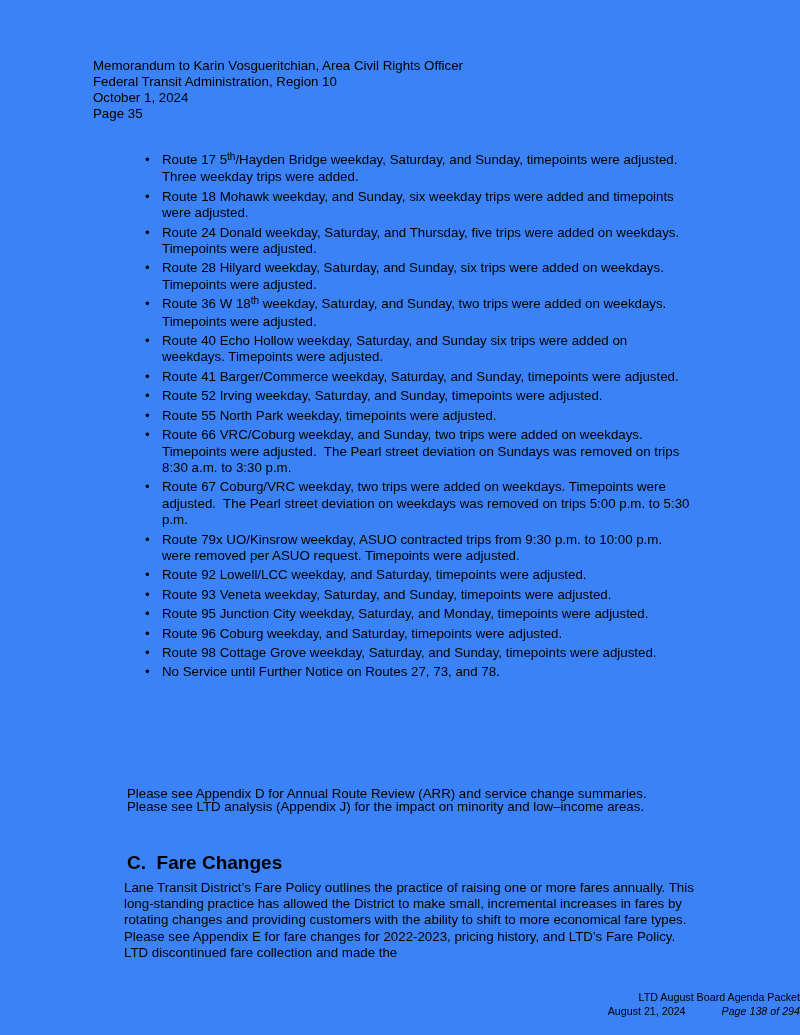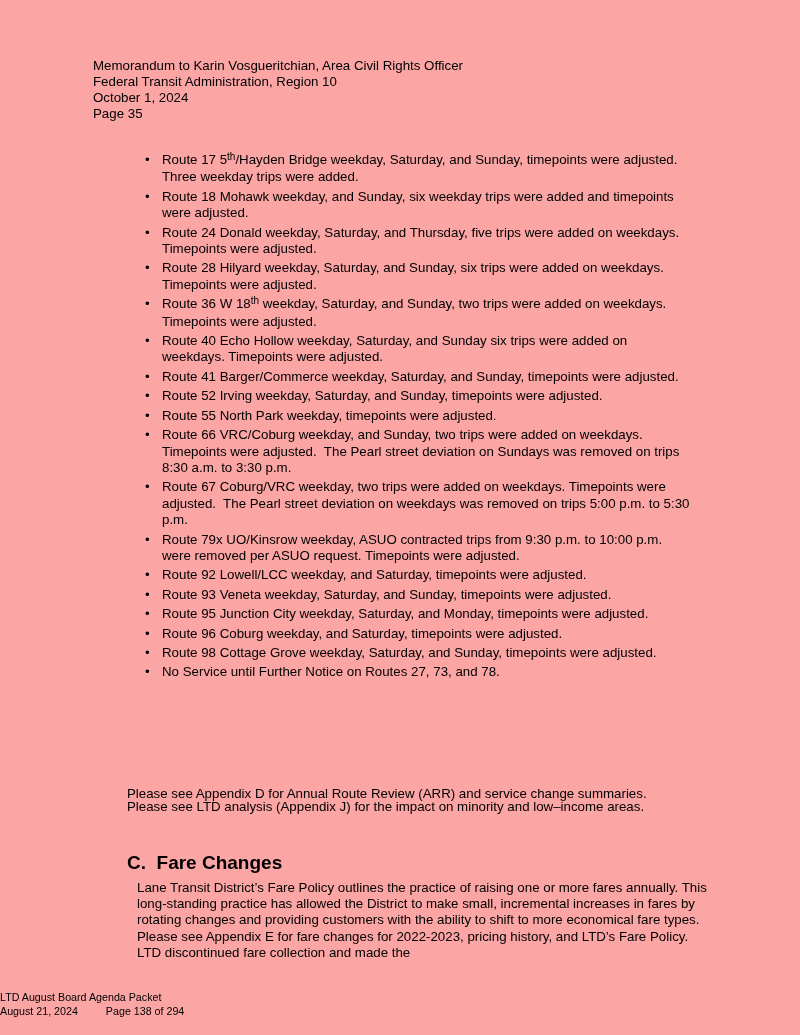--- a/index.html
+++ b/index.html
@@ -4,21 +4,21 @@
 <style>
   html, body {
     margin: 0;
     padding: 0;
     background: #ffffff;
   }
   .page {
     position: relative;
     width: 800px;
     height: 1035px;
-    background: #fca5a5;
+    background: #3b82f6;
     color: #000000;
     font-family: "Liberation Sans", "DejaVu Sans", sans-serif;
     font-size: 13.3px;
     overflow: hidden;
   }
   .txt { white-space: pre-wrap; }
 
   .memo-header {
     position: absolute;
     left: 93px;
@@ -74,36 +74,36 @@
   }
   .section-c-heading {
     position: absolute;
     left: 127px;
     top: 852px;
     font-weight: 700;
     font-size: 19px;
   }
   .section-c-body {
     position: absolute;
-    left: 137px;
+    left: 124px;
     top: 880px;
     width: 570px;
     line-height: 16.2px;
   }
 
   .page-footer {
     position: absolute;
     left: 0;
     top: 991px;
     width: 100%;
-    text-align: left;
+    text-align: right;
     font-size: 10.7px;
     line-height: 13.5px;
   }
-  .footer-page-ref { margin-left: 28px; }
+  .footer-page-ref { margin-left: 36px; font-style: italic; }
 </style>
 </head>
 <body>
 
 <div class="page">
 
   <div class="memo-header">
     <div class="txt">Memorandum to Karin Vosgueritchian, Area Civil Rights Officer</div>
     <div class="txt">Federal Transit Administration, Region 10</div>
     <div class="txt">October 1, 2024</div>

